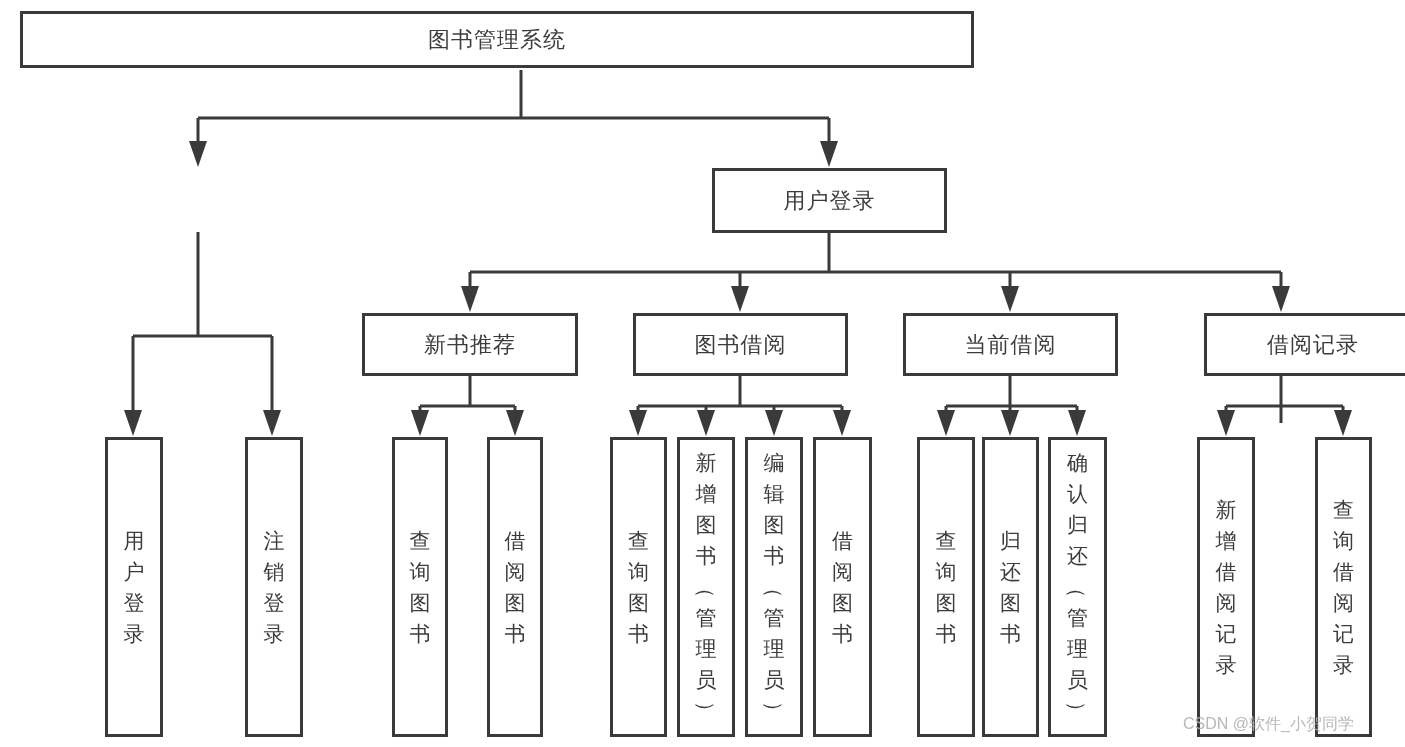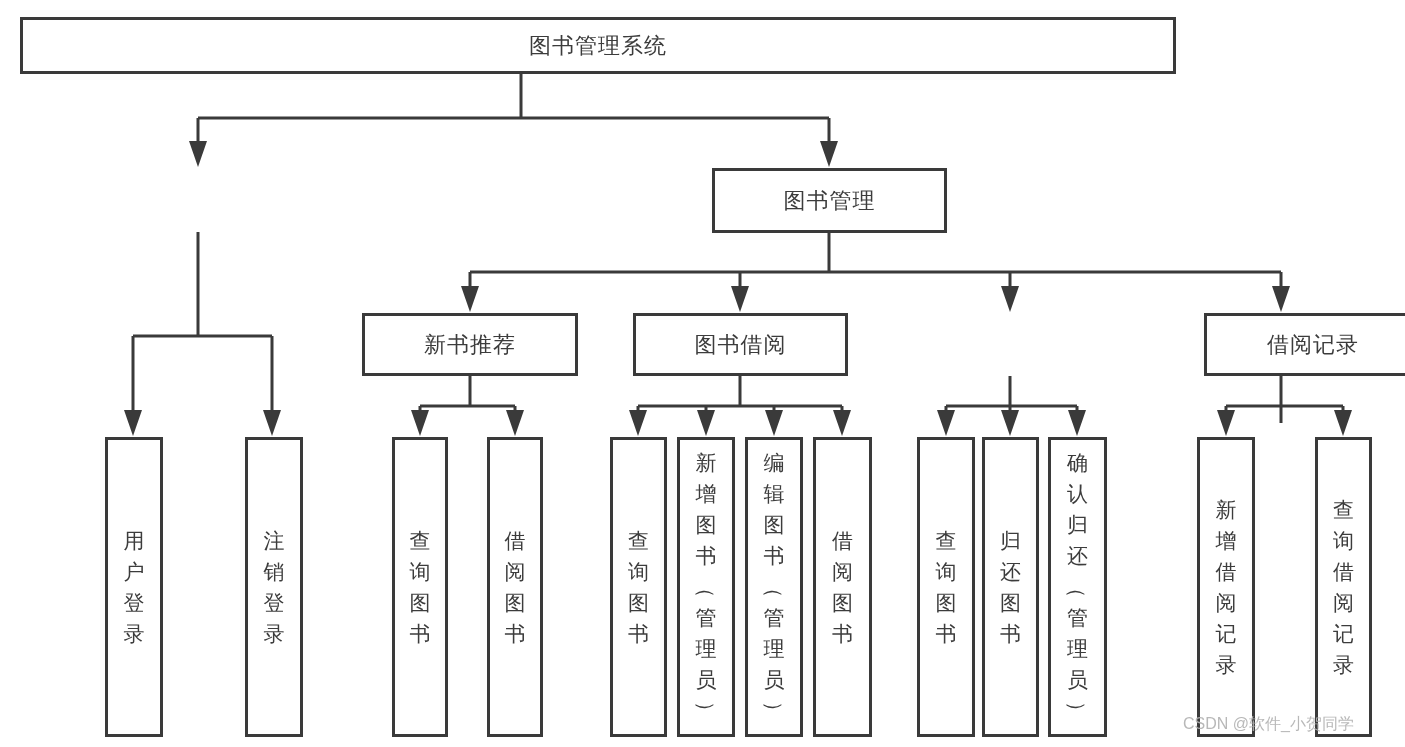--- a/index.html
+++ b/index.html
@@ -89,33 +89,36 @@
         <polygon points="765,410 783,410 774,436"></polygon>
         <polygon points="833,410 851,410 842,436"></polygon>
         <polygon points="937,410 955,410 946,436"></polygon>
         <polygon points="1001,410 1019,410 1010,436"></polygon>
         <polygon points="1068,410 1086,410 1077,436"></polygon>
         <polygon points="1217,410 1235,410 1226,436"></polygon>
         <polygon points="1334,410 1352,410 1343,436"></polygon>
       </g>
   </svg>
 
-  <div class="box" style="left:20px;top:17px;width:1156px;height:57px">
+  <div class="box" style="left:20px;top:11px;width:954px;height:57px">
     <span class="hlabel">图书管理系统</span>
   </div>
 
   <div class="box" style="left:712px;top:168px;width:235px;height:65px">
-    <span class="hlabel">图书管理</span>
+    <span class="hlabel">用户登录</span>
   </div>
 
   <div class="box" style="left:633px;top:313px;width:215px;height:63px">
     <span class="hlabel">图书借阅</span>
   </div>
   <div class="box" style="left:362px;top:313px;width:216px;height:63px">
     <span class="hlabel">新书推荐</span>
+  </div>
+  <div class="box" style="left:903px;top:313px;width:215px;height:63px">
+    <span class="hlabel">当前借阅</span>
   </div>
   <div class="box" style="left:1204px;top:313px;width:218px;height:63px">
     <span class="hlabel">借阅记录</span>
   </div>
 
   <div class="box" style="left:105px;top:437px;width:58px;height:300px">
     <div class="vtext">
         <span>用</span>
         <span>户</span>
         <span>登</span>

